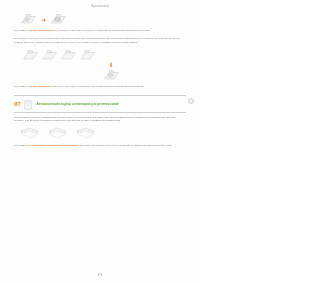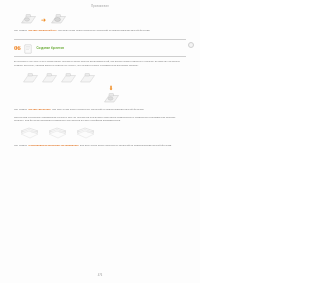--- a/index.html
+++ b/index.html
@@ -116,81 +116,81 @@
           <rect x="12" y="3" width="9" height="5" rx="1" fill="#eaeaea" stroke="#b0b0b0" stroke-width="0.6"></rect>
           <line x1="5" y1="18" x2="9" y2="18" stroke="#c0c0c0" stroke-width="0.6"></line>
         </svg>
       </div>
     </div>
 
     <p class="p">
       <span>См. раздел </span><span class="or">«Печать локальной ПК»</span><span> для получения более подробных сведений об использовании данной функции.</span>
     </p>
 
+
+    <p class="p">В некоторых случаях нужно распечатать документ более просто представленный, как просто вывод отдельных страниц. В этом случае можно создать брошюру, сложив листы и сшив их по центру, что создает буклет с правильным порядком страниц.</p>
+
+    <div class="netfig">
+      <div class="netrow">
+        <div class="dev">
+          <svg viewBox="0 0 34 26">
+            <polygon points="3,20 22,20 31,7 12,7" fill="#f4f4f4" stroke="#bbb" stroke-width="0.7"></polygon>
+            <rect x="12" y="3" width="9" height="5" rx="1" fill="#ececec" stroke="#b4b4b4" stroke-width="0.6"></rect>
+          </svg>
+        </div>
+        <div class="dev">
+          <svg viewBox="0 0 34 26">
+            <polygon points="3,20 22,20 31,7 12,7" fill="#f4f4f4" stroke="#bbb" stroke-width="0.7"></polygon>
+            <rect x="12" y="3" width="9" height="5" rx="1" fill="#ececec" stroke="#b4b4b4" stroke-width="0.6"></rect>
+          </svg>
+        </div>
+        <div class="dev">
+          <svg viewBox="0 0 34 26">
+            <polygon points="3,20 22,20 31,7 12,7" fill="#f4f4f4" stroke="#bbb" stroke-width="0.7"></polygon>
+            <rect x="12" y="3" width="9" height="5" rx="1" fill="#ececec" stroke="#b4b4b4" stroke-width="0.6"></rect>
+          </svg>
+        </div>
+        <div class="dev">
+          <svg viewBox="0 0 34 26">
+            <polygon points="3,20 22,20 31,7 12,7" fill="#f4f4f4" stroke="#bbb" stroke-width="0.7"></polygon>
+            <rect x="12" y="3" width="9" height="5" rx="1" fill="#ececec" stroke="#b4b4b4" stroke-width="0.6"></rect>
+          </svg>
+        </div>
+      </div>
+      <div class="arrow-down" style="padding-left:14px;">⬇</div>
+      <div class="netrow2">
+        <div class="dev">
+          <svg viewBox="0 0 34 26">
+            <polygon points="3,20 22,20 31,7 12,7" fill="#f2f2f2" stroke="#b5b5b5" stroke-width="0.7"></polygon>
+            <ellipse cx="15" cy="13" rx="5" ry="3.4" fill="#dedede" stroke="#a9a9a9" stroke-width="0.6"></ellipse>
+            <rect x="12" y="3" width="9" height="5" rx="1" fill="#eaeaea" stroke="#b0b0b0" stroke-width="0.6"></rect>
+          </svg>
+        </div>
+      </div>
+    </div>
+
+    <p class="p">
+      <span>См. раздел </span><span class="or">«Печать буклетов»</span><span> для получения более подробных сведений об использовании данной функции.</span>
+    </p>
+
     <div class="sec">
       <div class="secrow">
-        <span class="secnum">06</span>
+        <span class="secnum">07</span>
         <span class="secicon">
           <svg viewBox="0 0 16 20">
             <rect x="1.5" y="1.5" width="13" height="17" rx="1" fill="#fafafa" stroke="#b8b8b8" stroke-width="0.8"></rect>
             <line x1="4" y1="5" x2="12" y2="5" stroke="#d2d2d2" stroke-width="0.8"></line>
             <line x1="4" y1="8" x2="12" y2="8" stroke="#d2d2d2" stroke-width="0.8"></line>
             <line x1="4" y1="11" x2="10" y2="11" stroke="#d2d2d2" stroke-width="0.8"></line>
           </svg>
         </span>
-        <span class="sectitle">Создание буклетов</span>
+        <span class="sectitle">Автоматический подбор экземпляров для деления копий</span>
         <span class="seccircle"></span>
       </div>
     </div>
-
-    <p class="p">В некоторых случаях нужно распечатать документ более просто представленный, как просто вывод отдельных страниц. В этом случае можно создать брошюру, сложив листы и сшив их по центру, что создает буклет с правильным порядком страниц.</p>
-
-    <div class="netfig">
-      <div class="netrow">
-        <div class="dev">
-          <svg viewBox="0 0 34 26">
-            <polygon points="3,20 22,20 31,7 12,7" fill="#f4f4f4" stroke="#bbb" stroke-width="0.7"></polygon>
-            <rect x="12" y="3" width="9" height="5" rx="1" fill="#ececec" stroke="#b4b4b4" stroke-width="0.6"></rect>
-          </svg>
-        </div>
-        <div class="dev">
-          <svg viewBox="0 0 34 26">
-            <polygon points="3,20 22,20 31,7 12,7" fill="#f4f4f4" stroke="#bbb" stroke-width="0.7"></polygon>
-            <rect x="12" y="3" width="9" height="5" rx="1" fill="#ececec" stroke="#b4b4b4" stroke-width="0.6"></rect>
-          </svg>
-        </div>
-        <div class="dev">
-          <svg viewBox="0 0 34 26">
-            <polygon points="3,20 22,20 31,7 12,7" fill="#f4f4f4" stroke="#bbb" stroke-width="0.7"></polygon>
-            <rect x="12" y="3" width="9" height="5" rx="1" fill="#ececec" stroke="#b4b4b4" stroke-width="0.6"></rect>
-          </svg>
-        </div>
-        <div class="dev">
-          <svg viewBox="0 0 34 26">
-            <polygon points="3,20 22,20 31,7 12,7" fill="#f4f4f4" stroke="#bbb" stroke-width="0.7"></polygon>
-            <rect x="12" y="3" width="9" height="5" rx="1" fill="#ececec" stroke="#b4b4b4" stroke-width="0.6"></rect>
-          </svg>
-        </div>
-      </div>
-      <div class="arrow-down" style="padding-left:14px;">⬇</div>
-      <div class="netrow2">
-        <div class="dev">
-          <svg viewBox="0 0 34 26">
-            <polygon points="3,20 22,20 31,7 12,7" fill="#f2f2f2" stroke="#b5b5b5" stroke-width="0.7"></polygon>
-            <ellipse cx="15" cy="13" rx="5" ry="3.4" fill="#dedede" stroke="#a9a9a9" stroke-width="0.6"></ellipse>
-            <rect x="12" y="3" width="9" height="5" rx="1" fill="#eaeaea" stroke="#b0b0b0" stroke-width="0.6"></rect>
-          </svg>
-        </div>
-      </div>
-    </div>
-
-    <p class="p">
-      <span>См. раздел </span><span class="or">«Печать буклетов»</span><span> для получения более подробных сведений об использовании данной функции.</span>
-    </p>
-
 
     <p class="p">При печати нескольких экземпляров одного и того же документа результаты отпечатков разделяются и собираются в правильном порядке страниц. Эта функция подбирает комплекты документов внутри устройства автоматически.</p>
 
     <div class="stacks">
       <div class="stack">
         <svg viewBox="0 0 38 28">
           <polygon points="2,8 18,2 36,8 20,16" fill="#fcfcfc" stroke="#bdbdbd" stroke-width="0.7"></polygon>
           <polygon points="2,11 18,5 36,11 20,19" fill="#fcfcfc" stroke="#c6c6c6" stroke-width="0.6"></polygon>
           <polygon points="2,14 18,8 36,14 20,22" fill="#fcfcfc" stroke="#cccccc" stroke-width="0.6"></polygon>
           <line x1="22" y1="10" x2="32" y2="10" stroke="#d8d8d8" stroke-width="0.5"></line>

